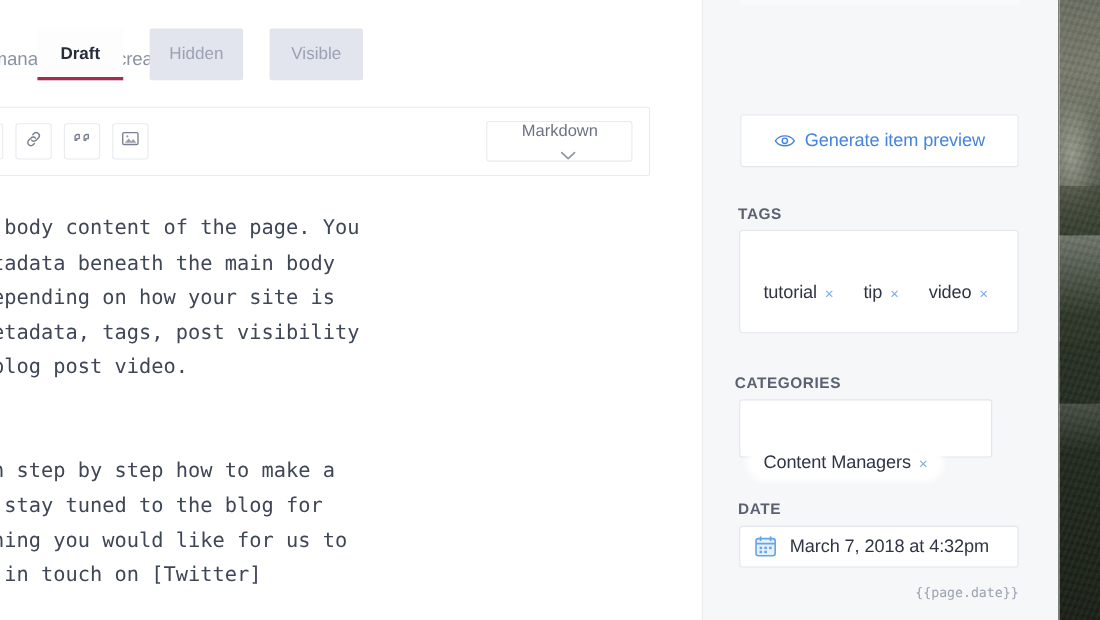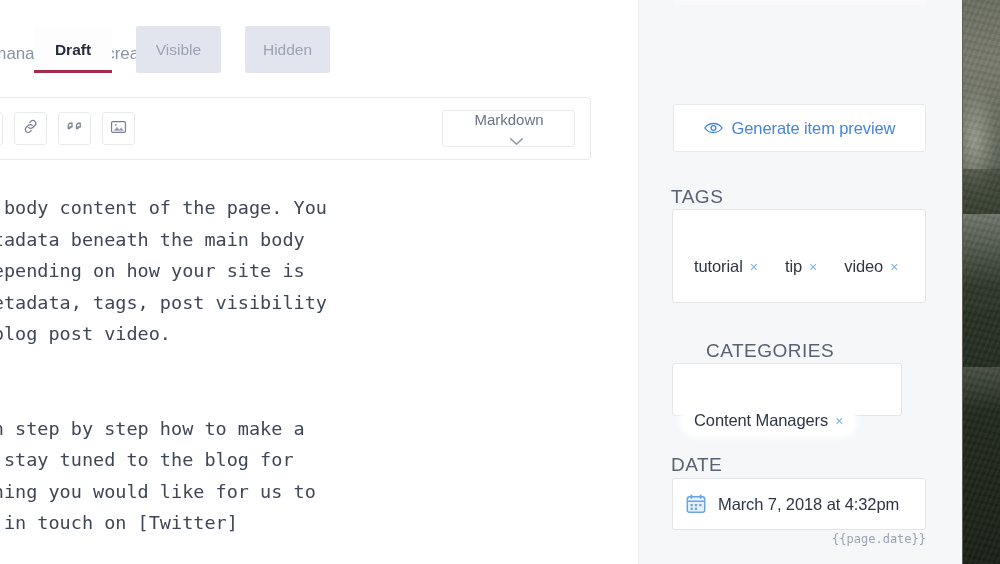--- a/index.html
+++ b/index.html
@@ -156,22 +156,22 @@
   #generate-preview-label {
     font-size: 16.5px;
     color: #4584dd;
     letter-spacing: -0.1px;
   }
   #eye-icon { display: block; line-height: 0; }
 
   
   .field-label {
     position: absolute;
-    font-size: 19px;
-    font-weight: 400;
+    font-size: 14px;
+    font-weight: 700;
     color: #5a6171;
     letter-spacing: 0.5px;
   }
   .field-box {
     position: absolute;
     background: #ffffff;
     border: 1px solid #e3e5e9;
     border-radius: 3px;
     padding: 9px 10px;
     display: flex;
@@ -198,26 +198,26 @@
   .chip-x {
     font-size: 14px;
     color: #7fb0e8;
     line-height: 1;
     cursor: pointer;
   }
 
   #tags-label { left: 671px; top: 186px; }
   #tags-box   { left: 672px; top: 209px; width: 254px; height: 94px; }
 
-  #categories-label { left: 706px; top: 340px; }
+  #categories-label { left: 668px; top: 340px; }
   #categories-box   { left: 672px; top: 363px; width: 230px; height: 53px; }
 
   #date-label { left: 671px; top: 454px; }
   #date-box   {
-    left: 672px; top: 478px; width: 254px; height: 52px;
+    left: 672px; top: 478px; width: 254px; height: 38px;
     align-items: center; flex-wrap: nowrap; gap: 11px;
     padding: 0 12px;
     cursor: pointer;
   }
   #calendar-icon { display: block; line-height: 0; flex: 0 0 auto; }
   #date-value {
     font-size: 16.5px;
     color: #2f3544;
     letter-spacing: -0.1px;
     white-space: nowrap;
@@ -344,24 +344,24 @@
 
   <div id="meta-sidebar">
     <div id="sidebar-top-strip"></div>
   </div>
 
   <div id="status-tabs">
     <div class="status-tab active">
       <span>Draft</span>
     </div>
     <div class="status-tab inactive">
-      <span>Visible</span>
+      <span>Hidden</span>
     </div>
     <div class="status-tab inactive">
-      <span>Hidden</span>
+      <span>Visible</span>
     </div>
   </div>
 
   <div id="generate-preview">
     <span id="eye-icon">
       <svg width="19" height="14" viewBox="0 0 22 14" fill="none" stroke="#4584dd" stroke-width="1.5">
         <path d="M1 7s3.6-5.2 10-5.2S21 7 21 7s-3.6 5.2-10 5.2S1 7 1 7z"></path>
         <circle cx="11" cy="7" r="2.8"></circle>
       </svg>
     </span>

